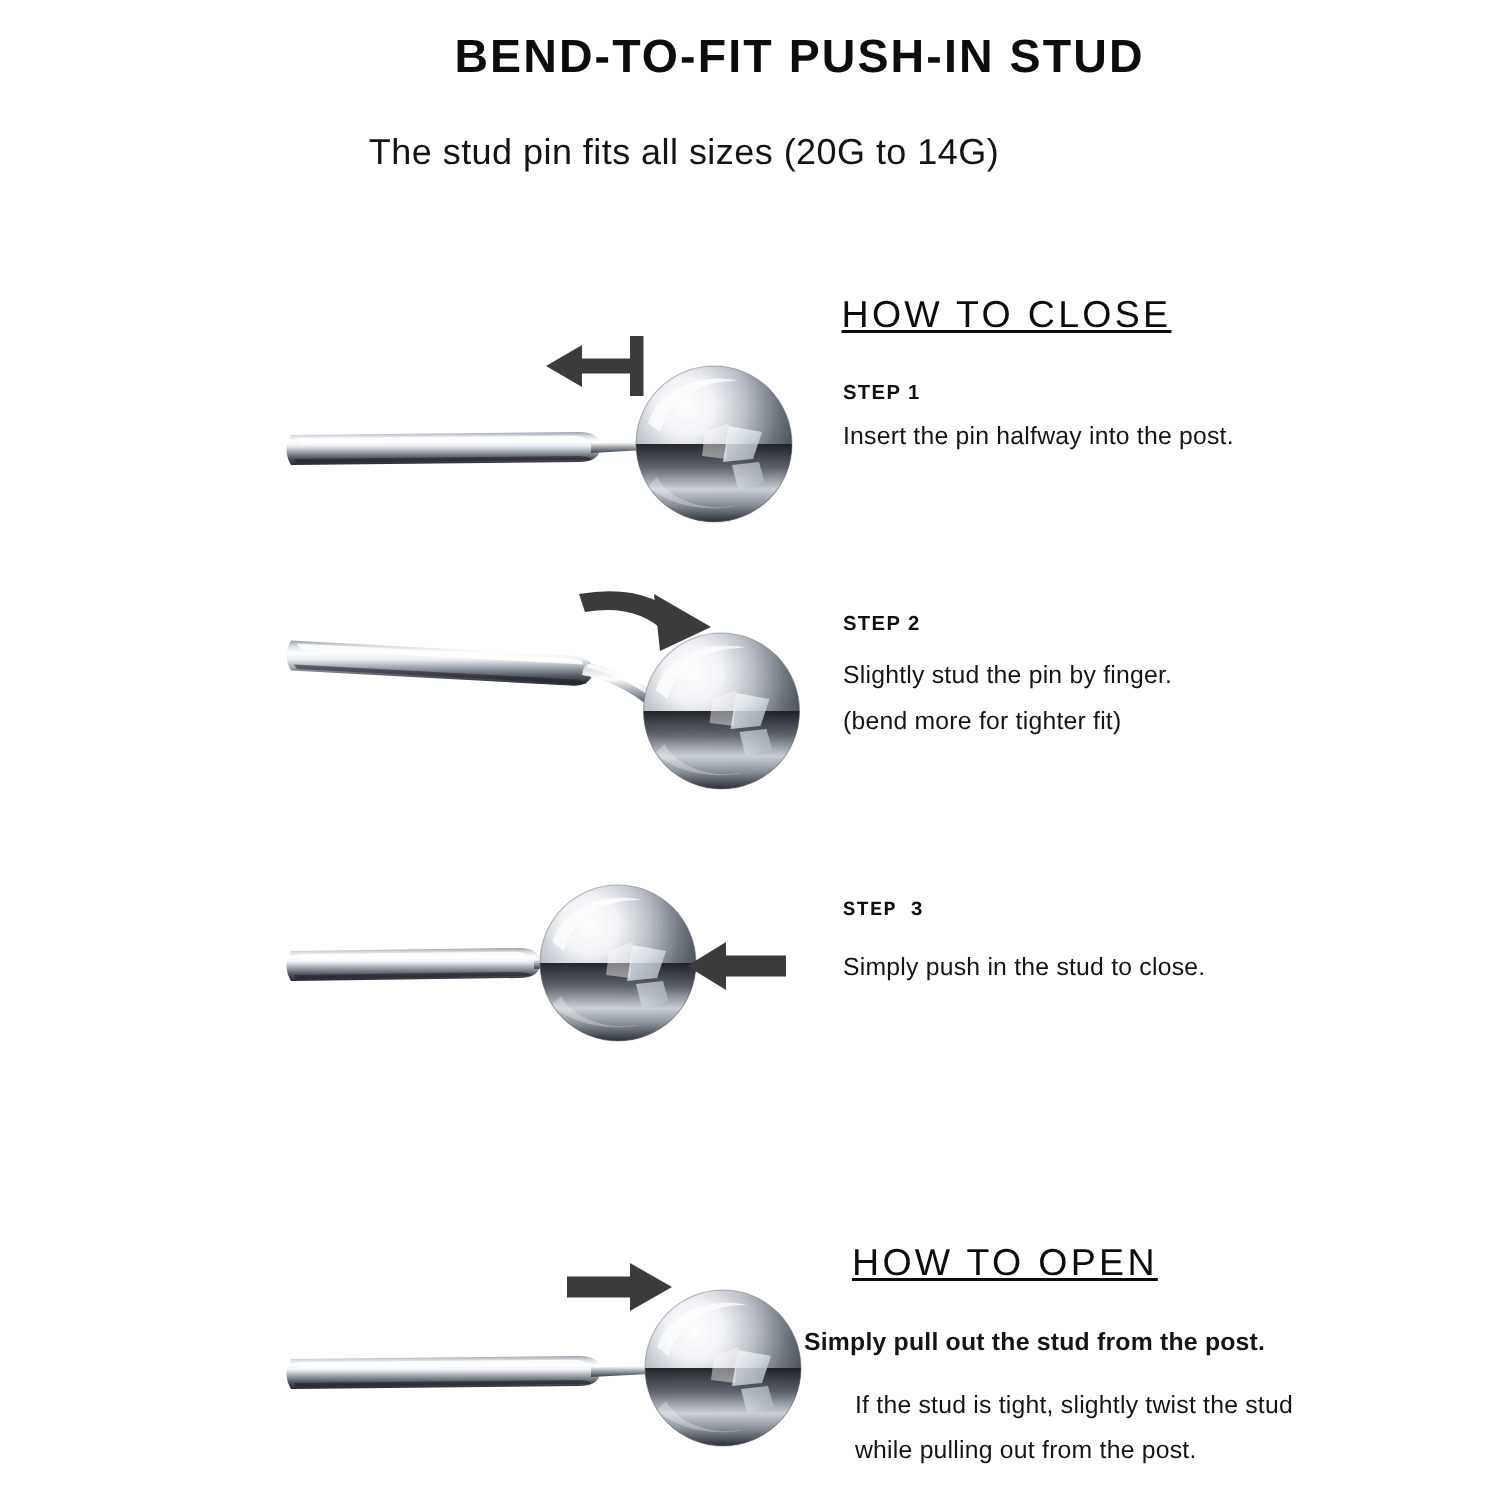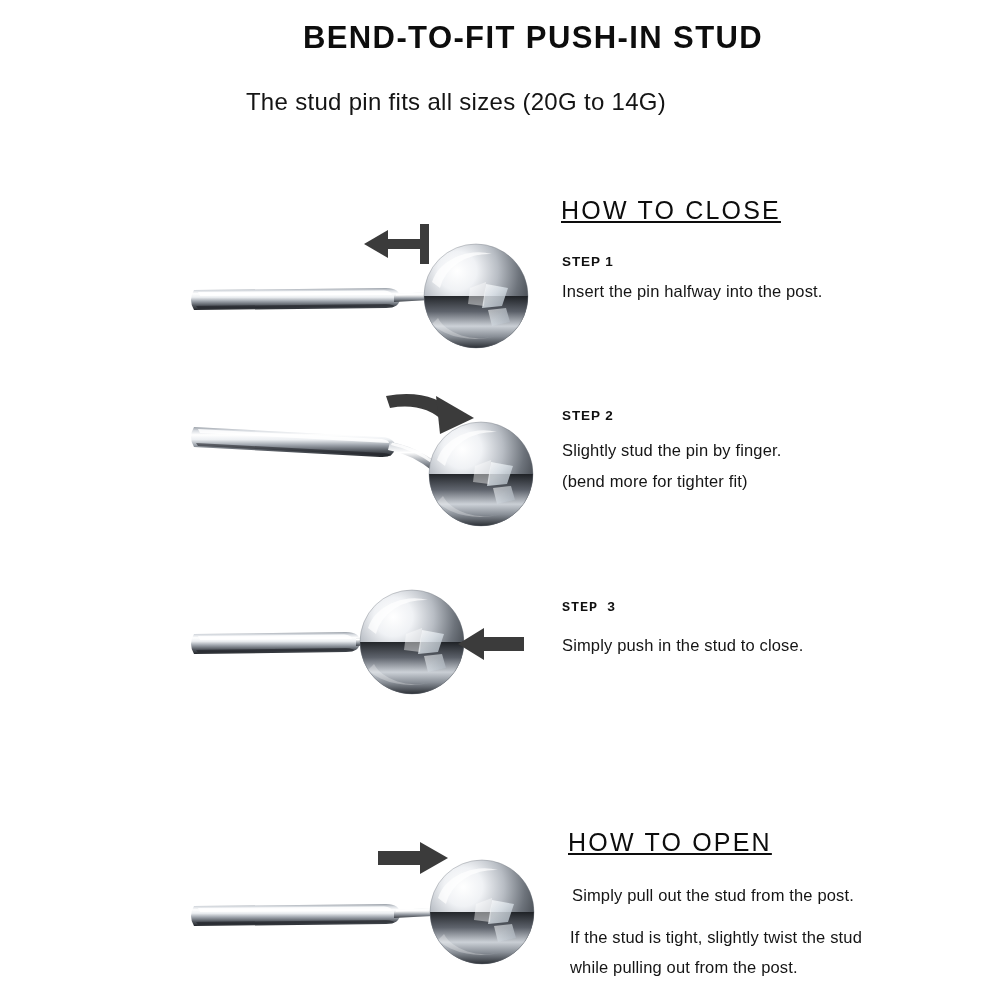--- a/index.html
+++ b/index.html
@@ -70,21 +70,21 @@
   #step1-label { left: 562px; top: 254px; }
   #step1-text  { left: 562px; top: 282px; }
 
   #step2-label { left: 562px; top: 408px; }
   #step2-text  { left: 562px; top: 441px; }
   #step2-text2 { left: 562px; top: 472px; }
 
   #step3-label { left: 562px; top: 600px; font-family: Liberation Mono, monospace; }
   #step3-text  { left: 562px; top: 636px; }
 
-  #open-text1  { left: 572px; top: 886px; }
+  #open-text1  { left: 536px; top: 886px; font-weight: bold; }
   #open-text2  { left: 570px; top: 928px; }
   #open-text3  { left: 570px; top: 958px; }
 
   
   .illus {
     position: absolute;
   }
   svg { display: block; overflow: visible; }
 </style>
 </head>

